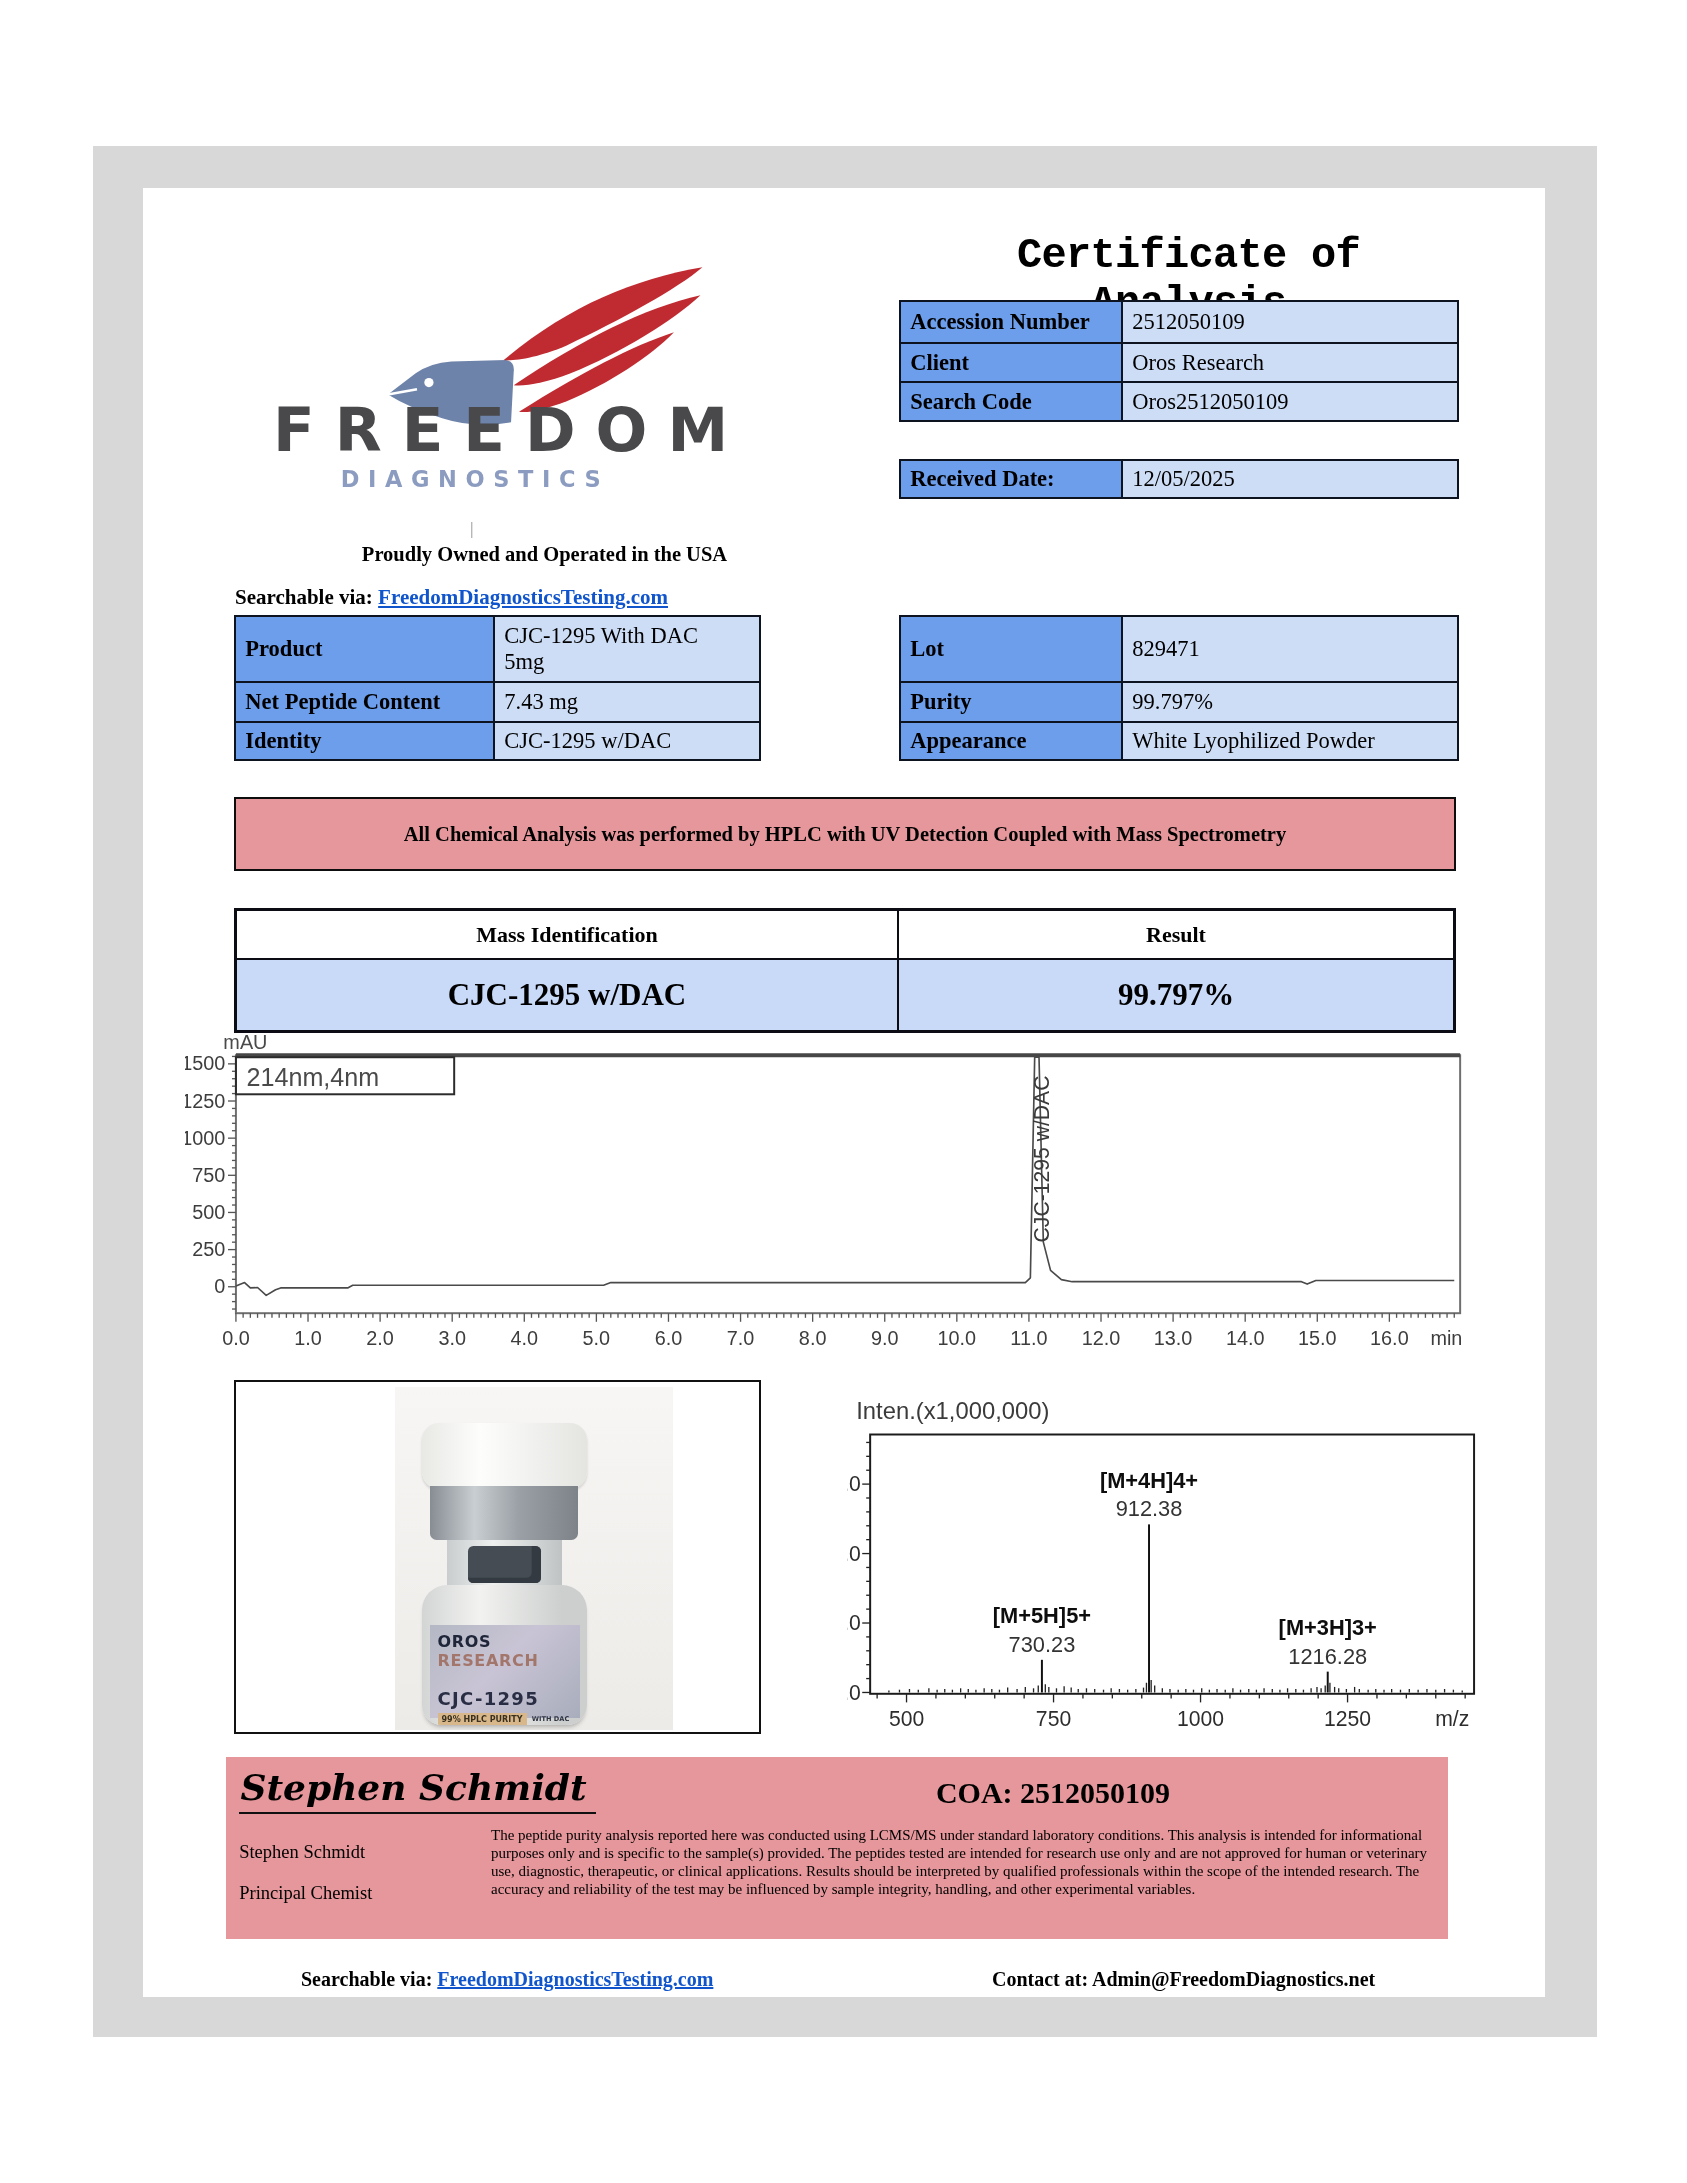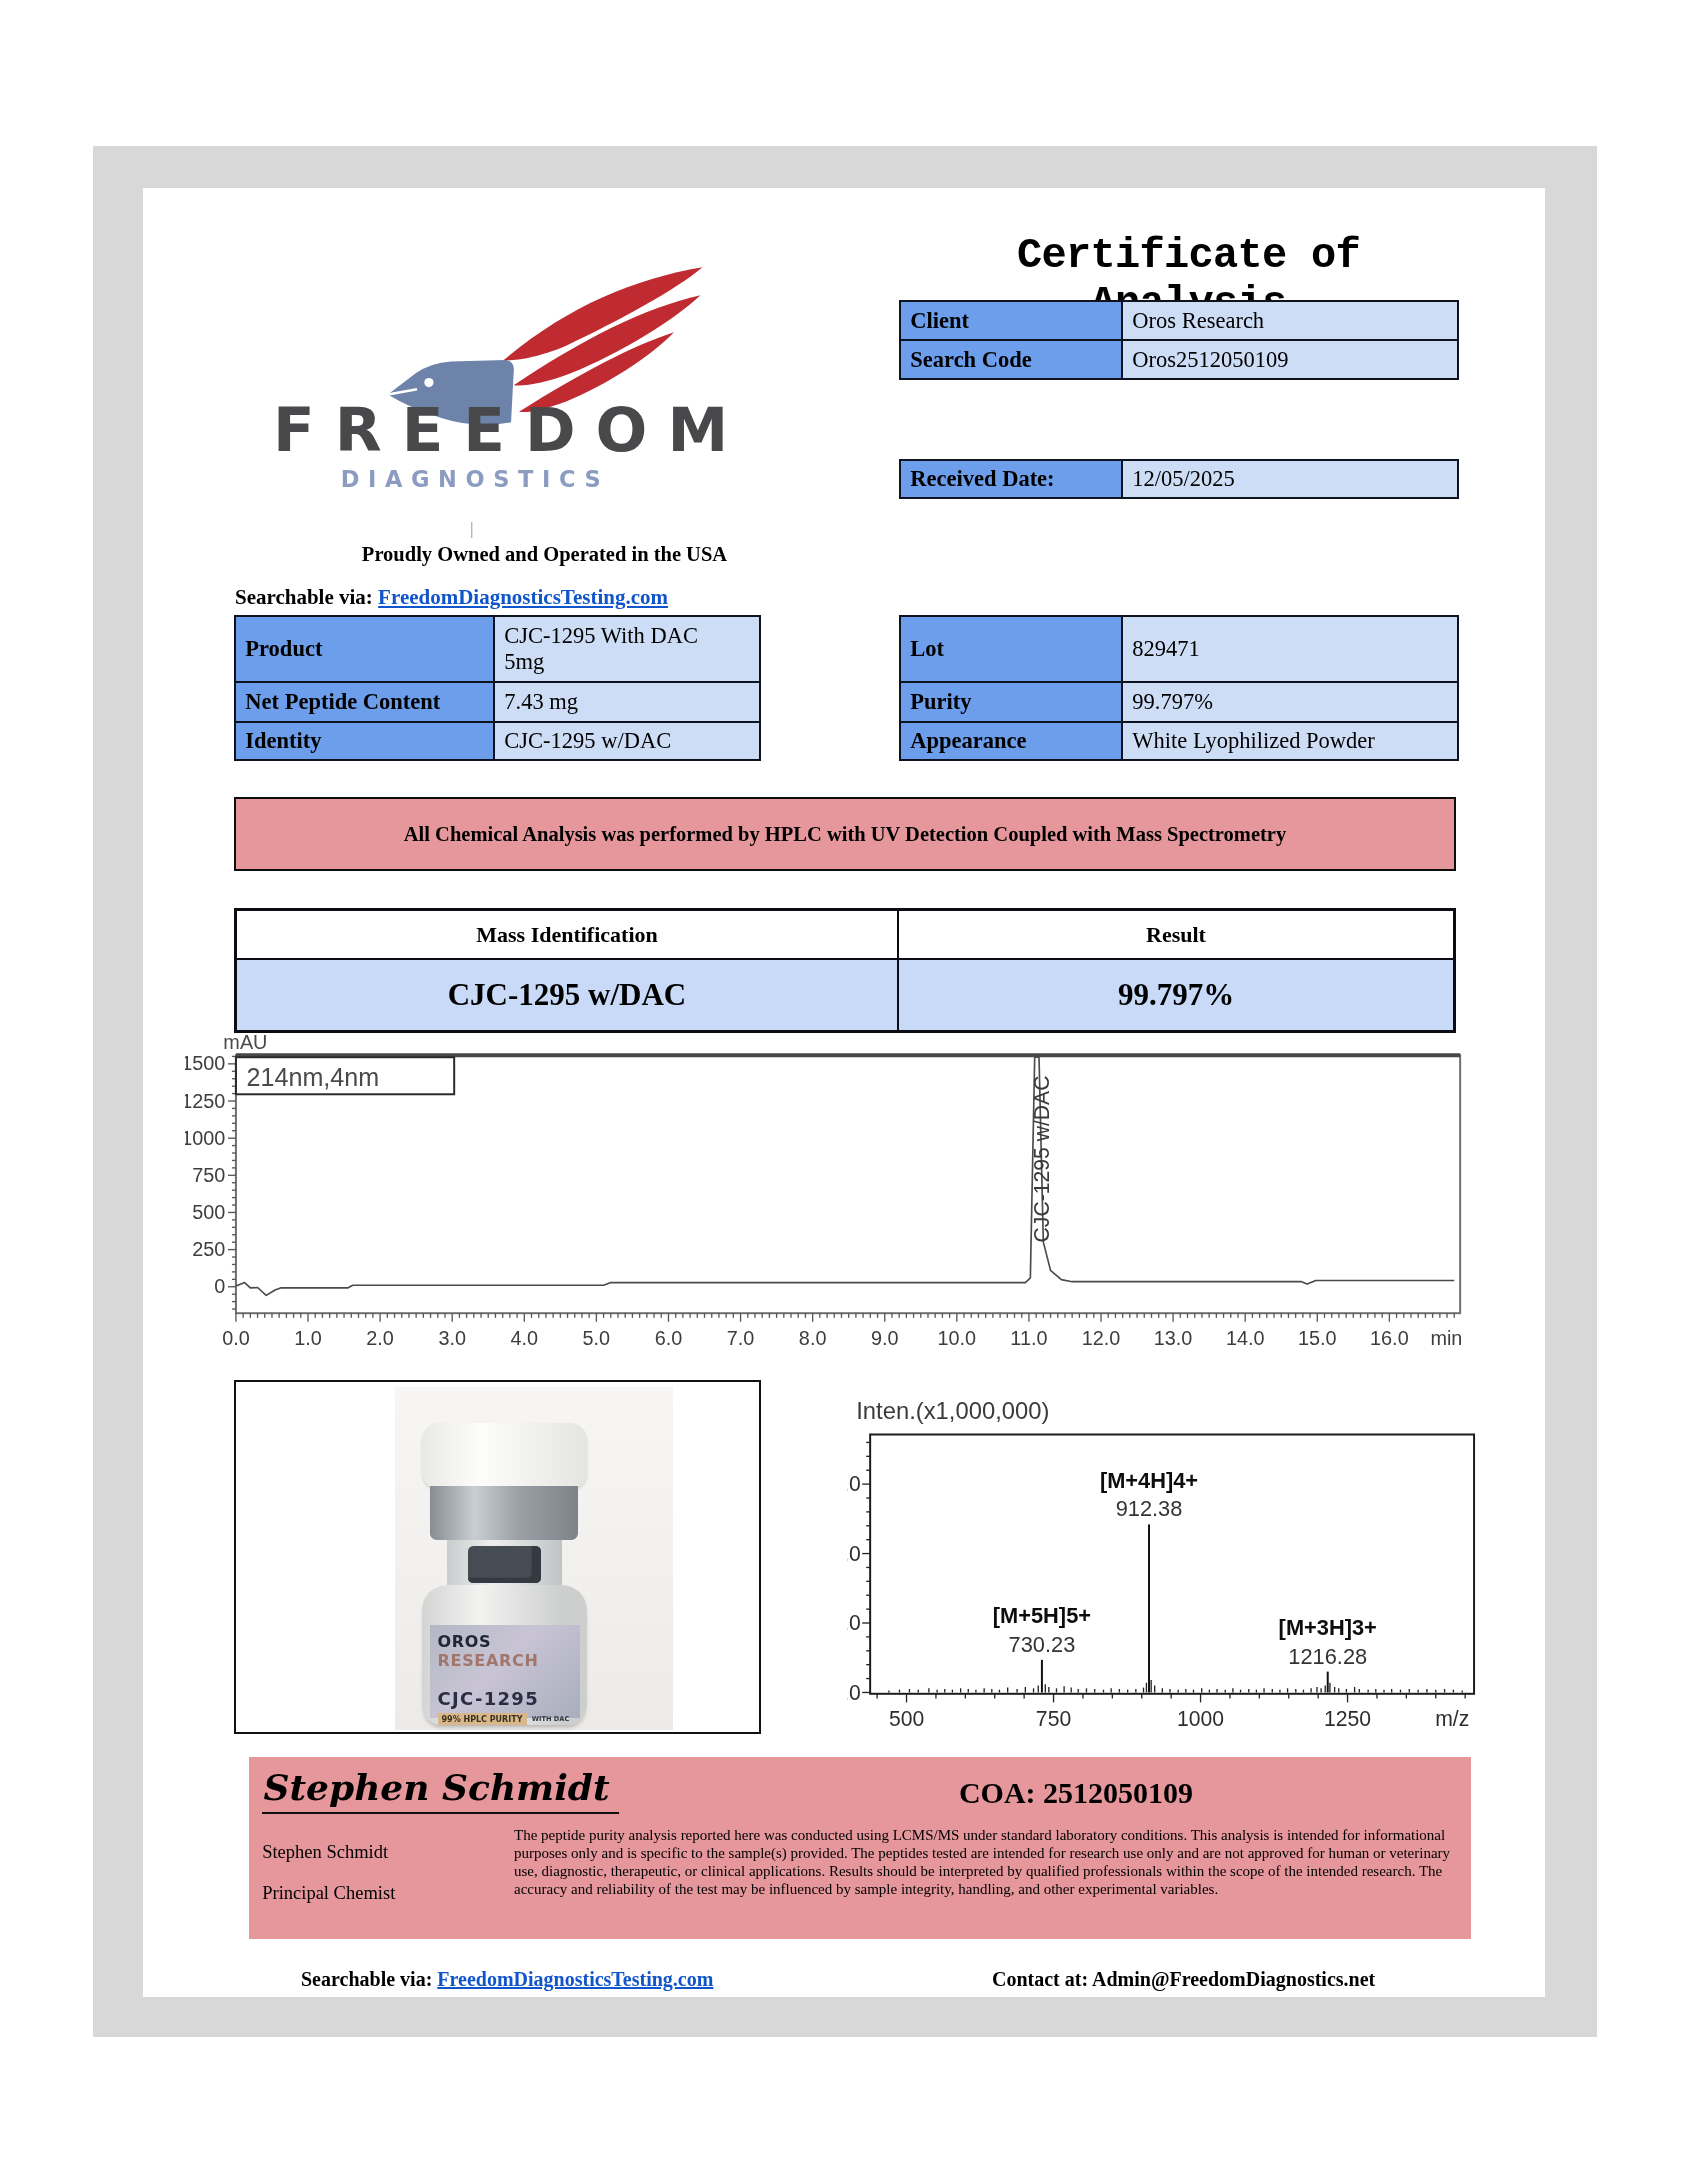--- a/index.html
+++ b/index.html
@@ -86,21 +86,21 @@
   .vlabel-brand .b2 { color:#a3766c; font-weight:600; }
   .vlabel-product { font-size:18px; font-weight:700; color:#2a2e44; letter-spacing:1.3px; margin-top:18px; }
   .vlabel-strip { display:flex; align-items:center; gap:5.3px; margin-top:4px; }
   .vlabel-strip .tan { background:#d8b88a; color:#3a3020; font-size:8px; font-weight:700;
                        padding:2px 4px; }
   .vlabel-strip .wd  { color:#2e3342; font-size:6.6px; font-weight:700; }
   .vlabel-dose { display:inline-block; margin-top:5.3px; background:#5b5882; color:#e8e6f2;
                  font-size:10px; font-weight:700; padding:3.3px 10.6px; border-radius:6px; }
 
   
-  #sig { left:106px; top:1569px; width:1222px; height:182px; background:#e5979b; }
+  #sig { left:83px; top:1569px; width:1222px; height:182px; background:#e5979b; }
   #sig-script { position:absolute; left:13.2px; top:9.3px; font-family:"DejaVu Serif", serif;
                 font-style:italic; font-weight:600; font-size:36px;
                 border-bottom:2px solid #111; padding:0 9.3px 4px 1.3px; }
   #sig-coa { position:absolute; left:622px; top:18.5px; width:410px; text-align:center;
              font-size:30px; font-weight:bold; }
   #sig-name  { position:absolute; left:13.2px; top:85px; font-size:18.5px; }
   #sig-title { position:absolute; left:13.2px; top:126px; font-size:18.5px; }
   #sig-disclaimer { position:absolute; left:265px; top:69px; width:946px;
                     font-size:15px; line-height:1.2; }
 
@@ -133,20 +133,24 @@
     <span>Searchable via:</span>
     <a href="#" class="doclink">FreedomDiagnosticsTesting.com</a>
   </div>
 
   <table id="info-table" class="kv abs">
     <colgroup>
         <col style="width:222px">
         <col>
       </colgroup>
     <tbody>
+        <tr style="height:42px">
+      <td class="k">Accession Number</td>
+      <td class="v">2512050109</td>
+        </tr>
     <tr style="height:39px">
       <td class="k">Client</td>
       <td class="v">Oros Research</td>
         </tr>
     <tr style="height:39px">
       <td class="k">Search Code</td>
       <td class="v">Oros2512050109</td>
         </tr>
   </tbody>
     </table>

